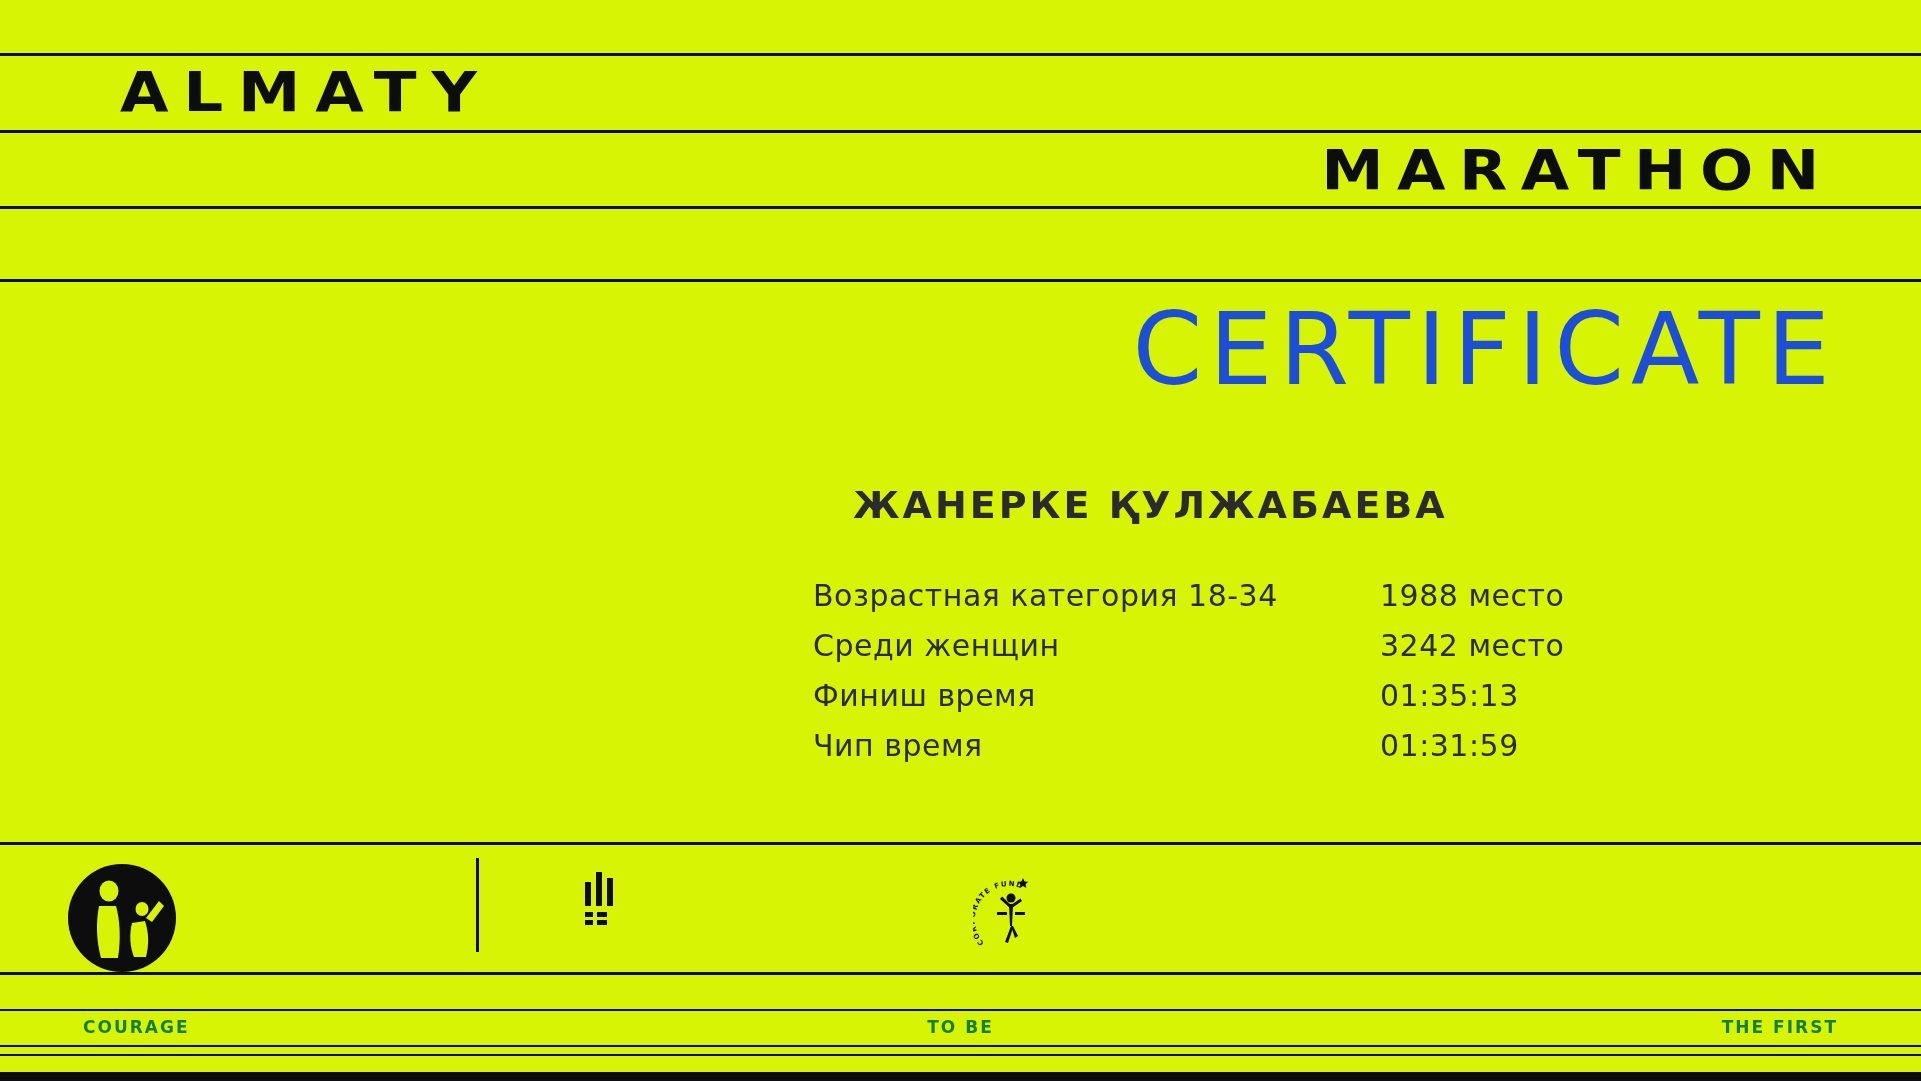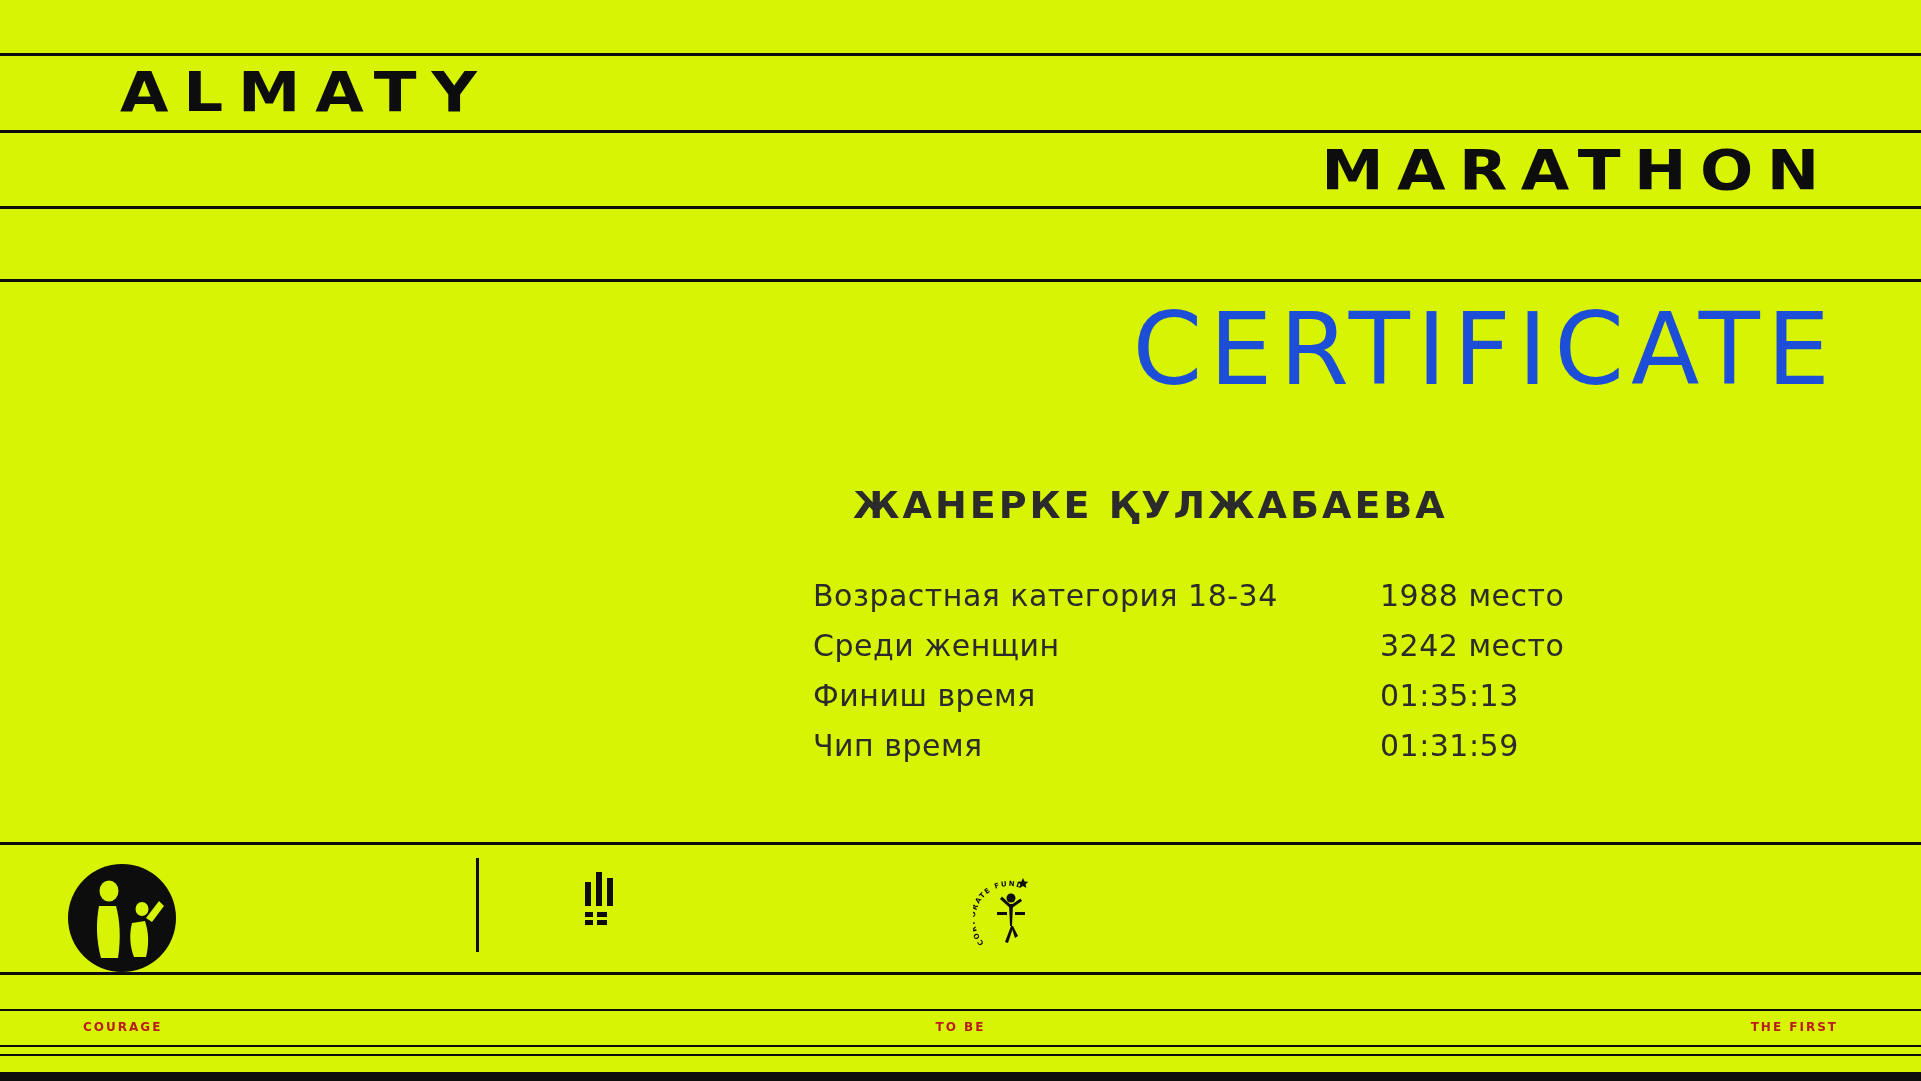--- a/index.html
+++ b/index.html
@@ -33,21 +33,21 @@
     margin-left:40px;
   }
   .results{position:absolute;left:813px;top:571px;width:760px;color:#2B2B2B;}
   .rrow{position:relative;height:50px;line-height:50px;font-size:30px;letter-spacing:0.5px;white-space:nowrap;}
   .rrow .val{position:absolute;left:567px;top:0;}
   .sponsor-band{position:absolute;left:0;top:842px;width:100%;height:130px;}
   .vdivider{position:absolute;left:476px;top:858px;width:3px;height:94px;background:#0D0D0D;}
   .slogan{position:absolute;left:0;top:1009px;width:100%;height:36px;}
   .slogan span{
     position:absolute;top:50%;transform:translateY(-50%);
-    font-size:12px;font-weight:600;letter-spacing:2px;white-space:nowrap;color:#b91c1c;
+    font-size:17px;font-weight:600;letter-spacing:2px;white-space:nowrap;color:#15803d;
   }
   .slogan .s-left{left:83px;}
   .slogan .s-center{left:50%;transform:translate(-50%,-50%);}
   .slogan .s-right{right:83px;}
   svg{display:block;}
 </style>
 </head>
 <body>
 
 <div class="page">

